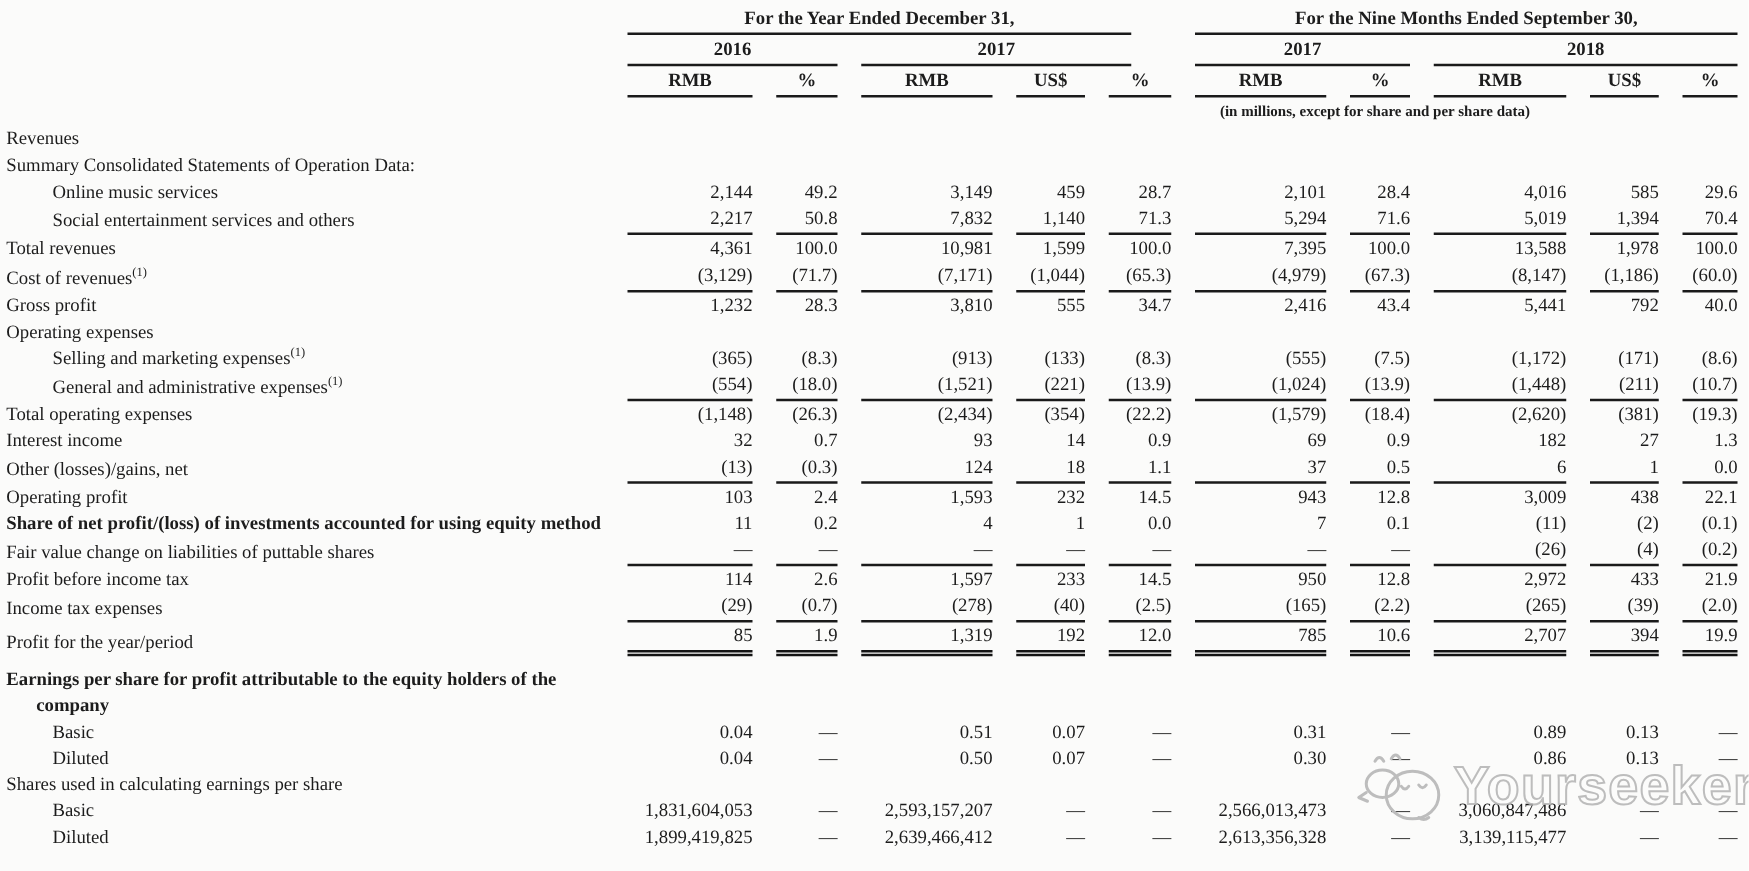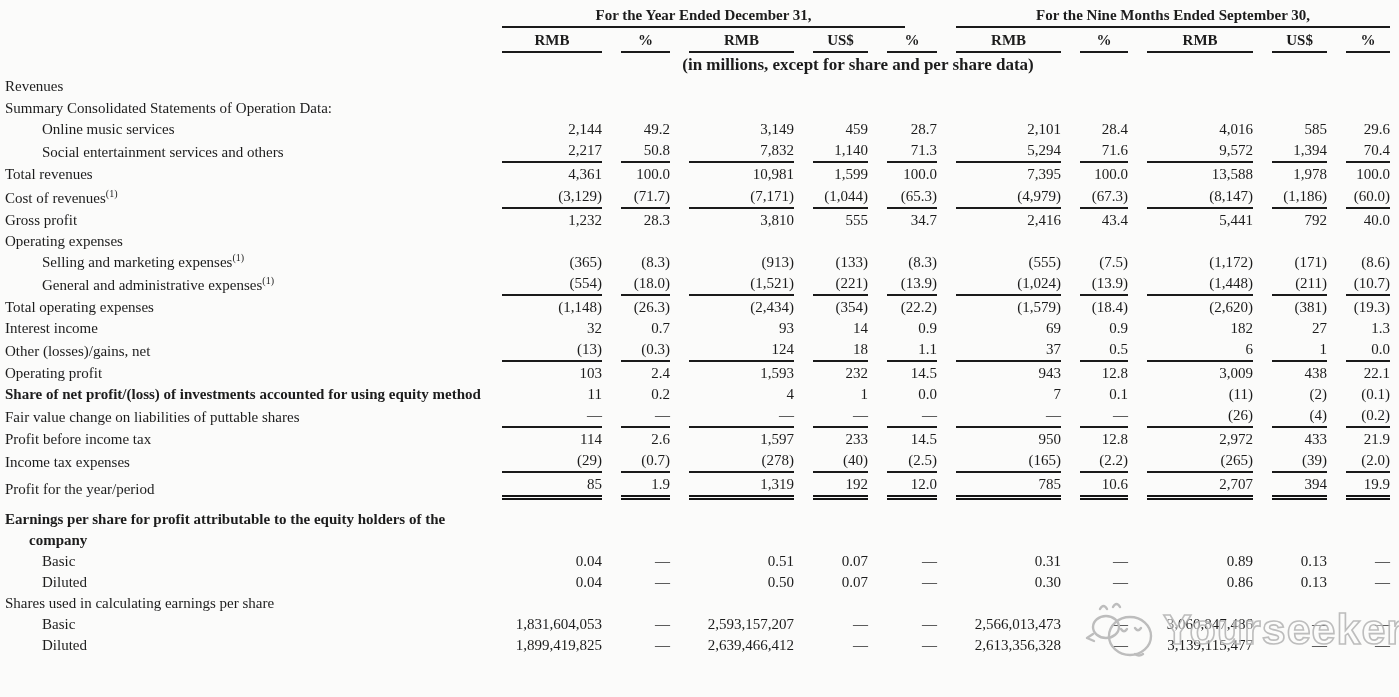--- a/index.html
+++ b/index.html
@@ -10,21 +10,21 @@
   
   col.cl{width:492px;} col.c1{width:119px;} col.c2{width:68px;} col.c3{width:124px;}
   col.c4{width:74px;}  col.c5{width:69px;}  col.c6{width:124px;} col.c7{width:67px;}
   col.c8{width:125px;} col.c9{width:74px;}  col.c10{width:63px;}
   
   thead th{font-weight:bold;font-size:15px;}
   .hl{margin:0 9px 0 10px;text-align:center;border-bottom:2px solid #1a1a1a;line-height:19px;padding-bottom:1px;}
   .mr32{margin-right:41px;}
   .r1 th{padding-top:6px;}
   .r2 th,.r3 th{padding-top:3px;}
-  .units td{font-weight:bold;font-size:17px;text-align:center;padding:3px 175px 2px 0;line-height:17px;}
+  .units td{font-weight:bold;font-size:12px;text-align:right;padding:3px 175px 2px 0;line-height:17px;}
   
   tbody td{font-size:15px;line-height:21px;}
   td.lbl{padding-left:5px;text-align:left;}
   td.lbl.ind{padding-left:42px;}
   td.lbl.hang{padding-left:29px;text-indent:-24px;padding-right:4px;font-weight:bold;}
   td.num{text-align:right;}
   .v{margin:0 9px 0 10px;min-height:21px;}
   .u{border-bottom:2px solid #1a1a1a;}
   .uu{border-bottom:5px double #141414;}
   tr.b{font-weight:bold;}
@@ -59,20 +59,35 @@
     <thead>
       <tr class="r1">
         <th></th>
         <th colspan="5">
           <div class="hl mr32">For the Year Ended December 31,</div>
         </th>
         <th colspan="5">
           <div class="hl">For the Nine Months Ended September 30,</div>
         </th>
       </tr>
+      <tr class="r2">
+        <th></th>
+        <th colspan="2">
+            <div class="hl">2016</div>
+          </th>
+        <th colspan="3">
+            <div class="hl mr32">2017</div>
+          </th>
+        <th colspan="2">
+            <div class="hl">2017</div>
+          </th>
+        <th colspan="3">
+            <div class="hl">2018</div>
+          </th>
+      </tr>
       <tr class="r3">
         <th></th>
         <th>
             <div class="hl">RMB</div>
           </th>
         <th>
             <div class="hl">%</div>
           </th>
         <th>
             <div class="hl">RMB</div>
@@ -221,21 +236,21 @@
           <td class="num">
             <div class="v u">71.3</div>
           </td>
           <td class="num">
             <div class="v u">5,294</div>
           </td>
           <td class="num">
             <div class="v u">71.6</div>
           </td>
           <td class="num">
-            <div class="v u">9,572</div>
+            <div class="v u">5,019</div>
           </td>
           <td class="num">
             <div class="v u">1,394</div>
           </td>
           <td class="num">
             <div class="v u">70.4</div>
           </td>
         </tr>
         <tr class="b">
           <td class="lbl">Total revenues</td>

